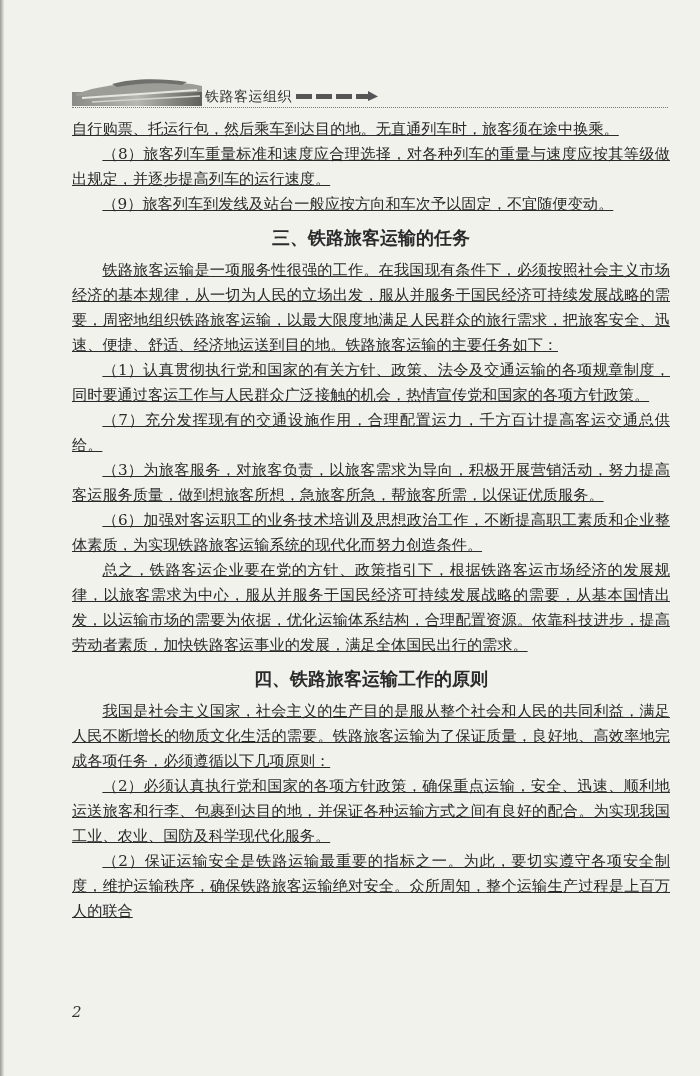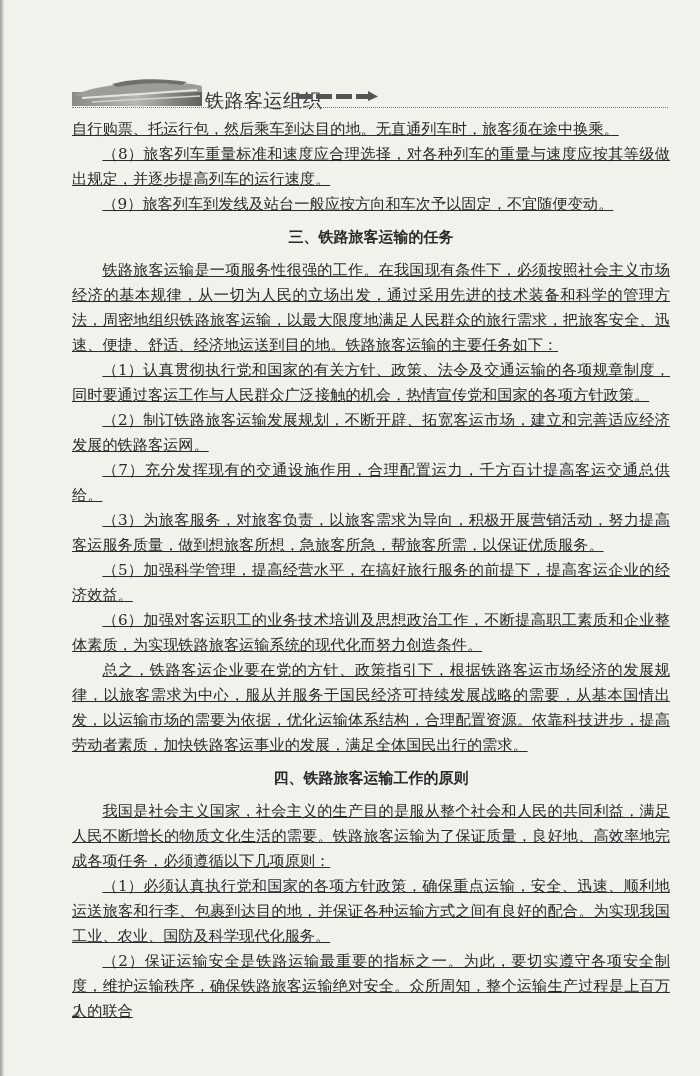--- a/index.html
+++ b/index.html
@@ -16,40 +16,40 @@
   }
   .header {
     position: absolute; left: 72px; top: 76px; width: 596px; height: 34px;
   }
   .train-banner {
     position: absolute; left: 0; top: 0; width: 130px; height: 30px;
   }
   .header-title {
     position: absolute; left: 133px; top: 12px;
     font-family: "DejaVu Sans", "Liberation Sans", sans-serif;
-    font-size: 19px; color: #333; letter-spacing: 0.5px;
+    font-size: 14px; color: #333; letter-spacing: 0.5px;
   }
   .header-arrow {
     position: absolute; left: 224px; top: 15px; width: 82px; height: 10px;
   }
   .header-rule {
     position: absolute; left: 0; top: 31px; width: 596px; height: 0;
     border-top: 1px dotted #777;
   }
   .content {
     position: absolute; left: 72px; top: 117px; width: 598px;
     font-size: 15.2px; line-height: 25px;
     text-align: justify;
   }
   .content p { margin: 0; text-indent: 2em; text-decoration: underline; }
   .content p.noindent { text-indent: 0; }
   .content h3 {
     margin: 8px 0 8px 0; text-align: center;
     font-family: "DejaVu Sans", "Liberation Sans", sans-serif;
-    font-size: 15px; font-weight: bold; line-height: 25px;
+    font-size: 18px; font-weight: bold; line-height: 25px;
   }
   .page-number {
     position: absolute; left: 72px; top: 1003px;
     font-size: 15px; font-style: italic; color: #333;
   }
 </style>
 </head>
 <body>
 
 <div class="page-edge"></div>
@@ -79,28 +79,26 @@
   </svg>
   <div class="header-rule"></div>
 </div>
 
 <div class="content">
   <p class="noindent">自行购票、托运行包，然后乘车到达目的地。无直通列车时，旅客须在途中换乘。</p>
   <p>（8）旅客列车重量标准和速度应合理选择，对各种列车的重量与速度应按其等级做出规定，并逐步提高列车的运行速度。</p>
   <p>（9）旅客列车到发线及站台一般应按方向和车次予以固定，不宜随便变动。</p>
 
   <h3>三、铁路旅客运输的任务</h3>
-  <p>铁路旅客运输是一项服务性很强的工作。在我国现有条件下，必须按照社会主义市场经济的基本规律，从一切为人民的立场出发，通过采用先进的技术装备和科学的管理方法，周密地组织铁路旅客运输，以最大限度地满足人民群众的旅行需求，把旅客安全、迅速、便捷、舒适、经济地运送到目的地。铁路旅客运输的主要任务如下：</p>
+  <p>铁路旅客运输是一项服务性很强的工作。在我国现有条件下，必须按照社会主义市场经济的基本规律，从一切为人民的立场出发，服从并服务于国民经济可持续发展战略的需要，周密地组织铁路旅客运输，以最大限度地满足人民群众的旅行需求，把旅客安全、迅速、便捷、舒适、经济地运送到目的地。铁路旅客运输的主要任务如下：</p>
   <p>（1）认真贯彻执行党和国家的有关方针、政策、法令及交通运输的各项规章制度，同时要通过客运工作与人民群众广泛接触的机会，热情宣传党和国家的各项方针政策。</p>
-  <p>（2）制订铁路旅客运输发展规划，不断开辟、拓宽客运市场，建立和完善适应经济发展的铁路客运网。</p>
   <p>（7）充分发挥现有的交通设施作用，合理配置运力，千方百计提高客运交通总供给。</p>
   <p>（3）为旅客服务，对旅客负责，以旅客需求为导向，积极开展营销活动，努力提高客运服务质量，做到想旅客所想，急旅客所急，帮旅客所需，以保证优质服务。</p>
-  <p>（5）加强科学管理，提高经营水平，在搞好旅行服务的前提下，提高客运企业的经济效益。</p>
   <p>（6）加强对客运职工的业务技术培训及思想政治工作，不断提高职工素质和企业整体素质，为实现铁路旅客运输系统的现代化而努力创造条件。</p>
   <p>总之，铁路客运企业要在党的方针、政策指引下，根据铁路客运市场经济的发展规律，以旅客需求为中心，服从并服务于国民经济可持续发展战略的需要，从基本国情出发，以运输市场的需要为依据，优化运输体系结构，合理配置资源。依靠科技进步，提高劳动者素质，加快铁路客运事业的发展，满足全体国民出行的需求。</p>
 
   <h3>四、铁路旅客运输工作的原则</h3>
   <p>我国是社会主义国家，社会主义的生产目的是服从整个社会和人民的共同利益，满足人民不断增长的物质文化生活的需要。铁路旅客运输为了保证质量，良好地、高效率地完成各项任务，必须遵循以下几项原则：</p>
-  <p>（1）必须认真执行党和国家的各项方针政策，确保重点运输，安全、迅速、顺利地运送旅客和行李、包裹到达目的地，并保证各种运输方式之间有良好的配合。为实现我国工业、农业、国防及科学现代化服务。</p>
+  <p>（2）必须认真执行党和国家的各项方针政策，确保重点运输，安全、迅速、顺利地运送旅客和行李、包裹到达目的地，并保证各种运输方式之间有良好的配合。为实现我国工业、农业、国防及科学现代化服务。</p>
   <p>（2）保证运输安全是铁路运输最重要的指标之一。为此，要切实遵守各项安全制度，维护运输秩序，确保铁路旅客运输绝对安全。众所周知，整个运输生产过程是上百万人的联合</p>
 </div>
 
 <div class="page-number">2</div>
 
 </body></html>

